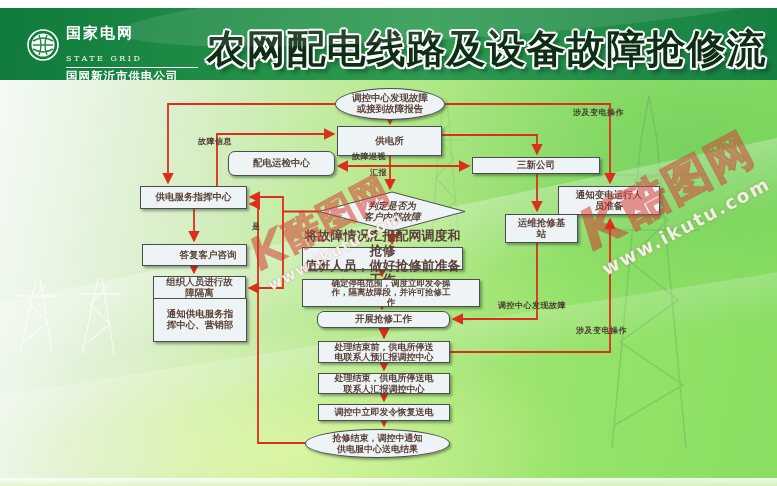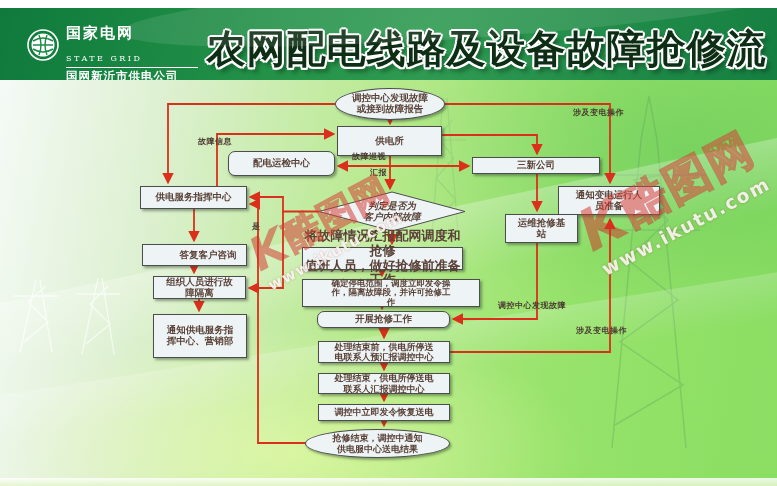--- a/index.html
+++ b/index.html
@@ -142,21 +142,21 @@
     <div id="nodes">
         <div class="node ellipse" style="left: 335px; top: 8px; width: 110px; height: 32px;">调控中心发现故障
 或接到故障报告</div>
         <div class="node rect" style="left: 337px; top: 46px; width: 105px; height: 30px;">供电所</div>
         <div class="node rect" style="left: 228px; top: 71px; width: 107px; height: 25px; border-radius: 7px;">配电运检中心</div>
         <div class="node rect" style="left: 472px; top: 77px; width: 128px; height: 17px;">三新公司</div>
         <div class="node rect" style="left: 140px; top: 106px; width: 107px; height: 23px;">供电服务指挥中心</div>
         <div class="node rect" style="left: 142px; top: 164px; width: 105px; height: 22px; padding-left: 27px;">答复客户咨询</div>
         <div class="node rect" style="left: 153px; top: 196px; width: 93px; height: 23px;">组织人员进行故
 障隔离</div>
-        <div class="node rect" style="left: 153px; top: 234px; width: 94px; height: 44px;">通知供电服务指
+        <div class="node rect" style="left: 153px; top: 218px; width: 94px; height: 44px;">通知供电服务指
 挥中心、营销部</div>
         <div class="node rect" style="left: 558px; top: 106px; width: 102px; height: 29px;">通知变电运行人
 员准备</div>
         <div class="node rect" style="left: 505px; top: 134px; width: 73px; height: 29px;">运维抢修基
 站</div>
         <div class="node diamond" style="left: 322px; top: 118px; width: 140px; height: 27px;">判定是否为
 客户内部故障</div>
         <div class="node rect" style="left: 302px; top: 167px; width: 161px; height: 23px; font-size: 13px;">将故障情况汇报配网调度和抢修
 值班人员，做好抢修前准备工作</div>
         <div class="node rect" style="left: 302px; top: 199px; width: 178px; height: 28px; font-size: 8.5px;">确定停电范围，调度立即发令操

